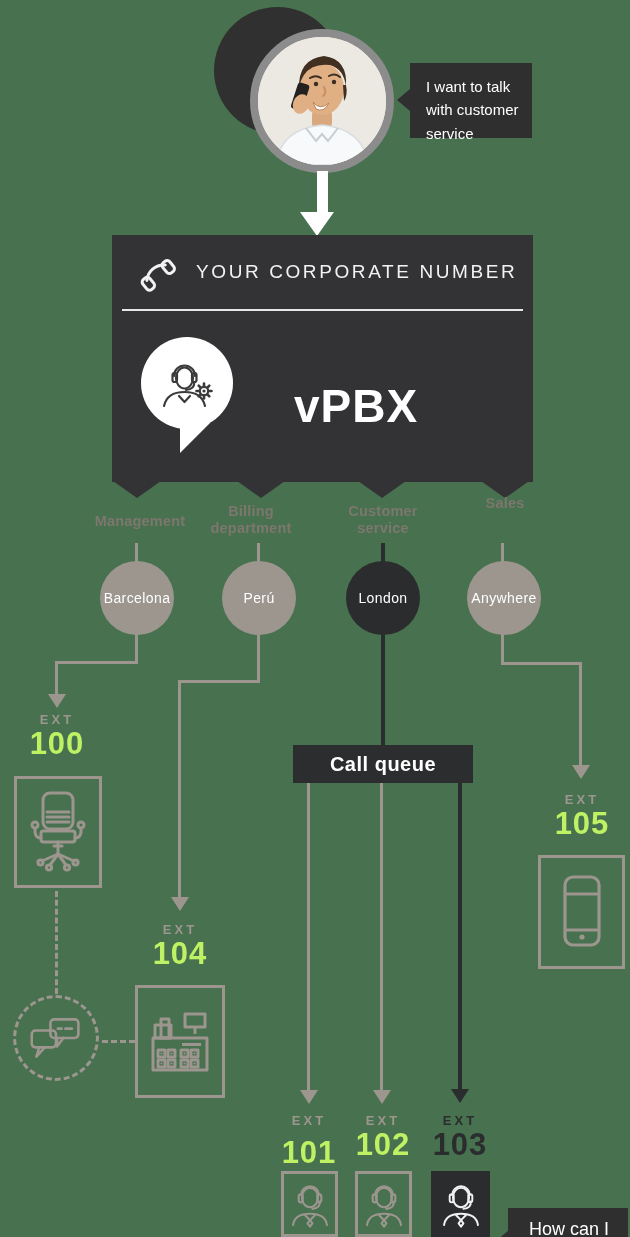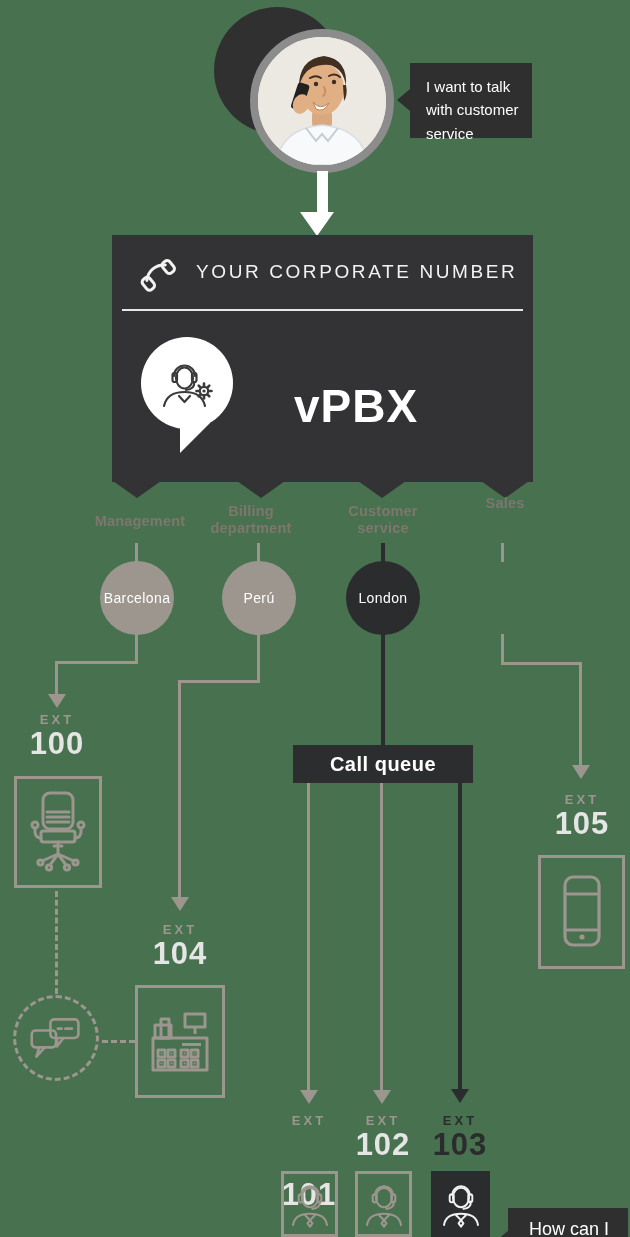--- a/index.html
+++ b/index.html
@@ -19,21 +19,21 @@
          border-right:24px solid transparent;border-top:17px solid #333336;}
   
   .circle-node{position:absolute;width:74px;height:74px;border-radius:50%;background:#9c968f;
                color:#fff;display:flex;align-items:center;justify-content:center;font-size:14px;
                letter-spacing:.4px;}
   .circle-node.dark{background:#2b2c2e;}
   .dept-label{position:absolute;width:130px;text-align:center;color:#7d776e;font-size:14.5px;
               line-height:1.2;white-space:pre-line;font-weight:bold;letter-spacing:.2px;}
   .ext-label{position:absolute;width:80px;text-align:center;color:#9c968f;font-size:13px;
              font-weight:bold;letter-spacing:3px;}
-  .ext-number{position:absolute;width:100px;text-align:center;color:#e5e5e5;font-size:31px;
+  .ext-number{position:absolute;width:100px;text-align:center;color:#bef264;font-size:31px;
               font-weight:bold;letter-spacing:1px;line-height:1;}
   .dark-text{color:#2b2c2e !important;}
   .icon-box{position:absolute;border:3px solid #9c968f;display:flex;align-items:center;
             justify-content:center;box-sizing:border-box;background:transparent;}
   .icon-box.filled{background:#2b2c2e;border-color:#2b2c2e;}
   
   .speech{position:absolute;background:#2f2f30;color:#fff;}
   .speech .txt{display:block;}
   .tail-left{position:absolute;width:0;height:0;border-top:11px solid transparent;
              border-bottom:11px solid transparent;border-right:13px solid #2f2f30;}
@@ -158,20 +158,23 @@
   <div class="line" style="left:501px;top:543px;width:3px;height:19px;"></div>
 
   <div class="circle-node" style="left:100px;top:561px;">
     <span>Barcelona</span>
   </div>
   <div class="circle-node" style="left:222px;top:561px;">
     <span>Perú</span>
   </div>
   <div class="circle-node dark" style="left:346px;top:561px;">
     <span>London</span>
+  </div>
+  <div class="circle-node" style="left:467px;top:561px;">
+    <span>Anywhere</span>
   </div>
 
   <div class="line" style="left:135px;top:634px;width:3px;height:30px;"></div>
   <div class="line" style="left:55px;top:661px;width:83px;height:3px;"></div>
   <div class="line" style="left:55px;top:661px;width:3px;height:35px;"></div>
   <div class="arrow-down" style="left:48px;top:694px;"></div>
   <div class="ext-label" style="left:17px;top:712px;">EXT</div>
   <div class="ext-number" style="left:7px;top:728px;">100</div>
   <div class="icon-box" style="left:14px;top:776px;width:88px;height:112px;">
     <svg width="60" height="84" viewBox="0 0 60 84">
@@ -257,21 +260,21 @@
   </div>
 
   <div class="line" style="left:307px;top:783px;width:3px;height:308px;"></div>
   <div class="line" style="left:380px;top:783px;width:3px;height:308px;"></div>
   <div class="line dark" style="left:458px;top:783px;width:4px;height:307px;"></div>
   <div class="arrow-down" style="left:300px;top:1090px;"></div>
   <div class="arrow-down" style="left:373px;top:1090px;"></div>
   <div class="arrow-down dark" style="left:451px;top:1089px;"></div>
 
   <div class="ext-label" style="left:269px;top:1113px;">EXT</div>
-  <div class="ext-number" style="left:259px;top:1171px;margin-top:8px;">101</div>
+  <div class="ext-number" style="left:259px;top:1129px;margin-top:8px;">101</div>
   <div class="icon-box" style="left:281px;top:1171px;width:57px;height:66px;">
     <svg width="42" height="48" viewBox="0 0 52 56">
       <g stroke="#9c968f" stroke-width="2.6" fill="none" stroke-linecap="round" stroke-linejoin="round">
         <ellipse cx="26" cy="20" rx="10" ry="12"></ellipse>
         <path d="M15 17 a11 11 0 0 1 22 0"></path>
         <rect x="12" y="16" width="5" height="10" rx="2.5"></rect>
         <rect x="35" y="16" width="5" height="10" rx="2.5"></rect>
         <path d="M38 25 q1 8 -9 9"></path>
         <path d="M5 54 q2 -14 21 -14 q19 0 21 14"></path>
         <path d="M20 42 l6 6 l6 -6"></path>

